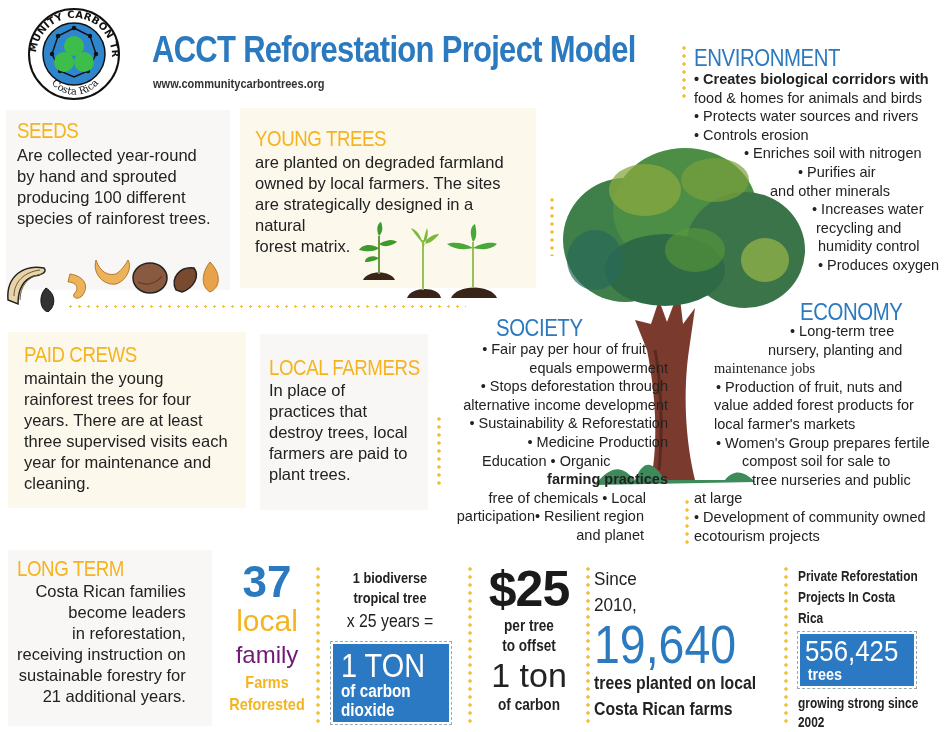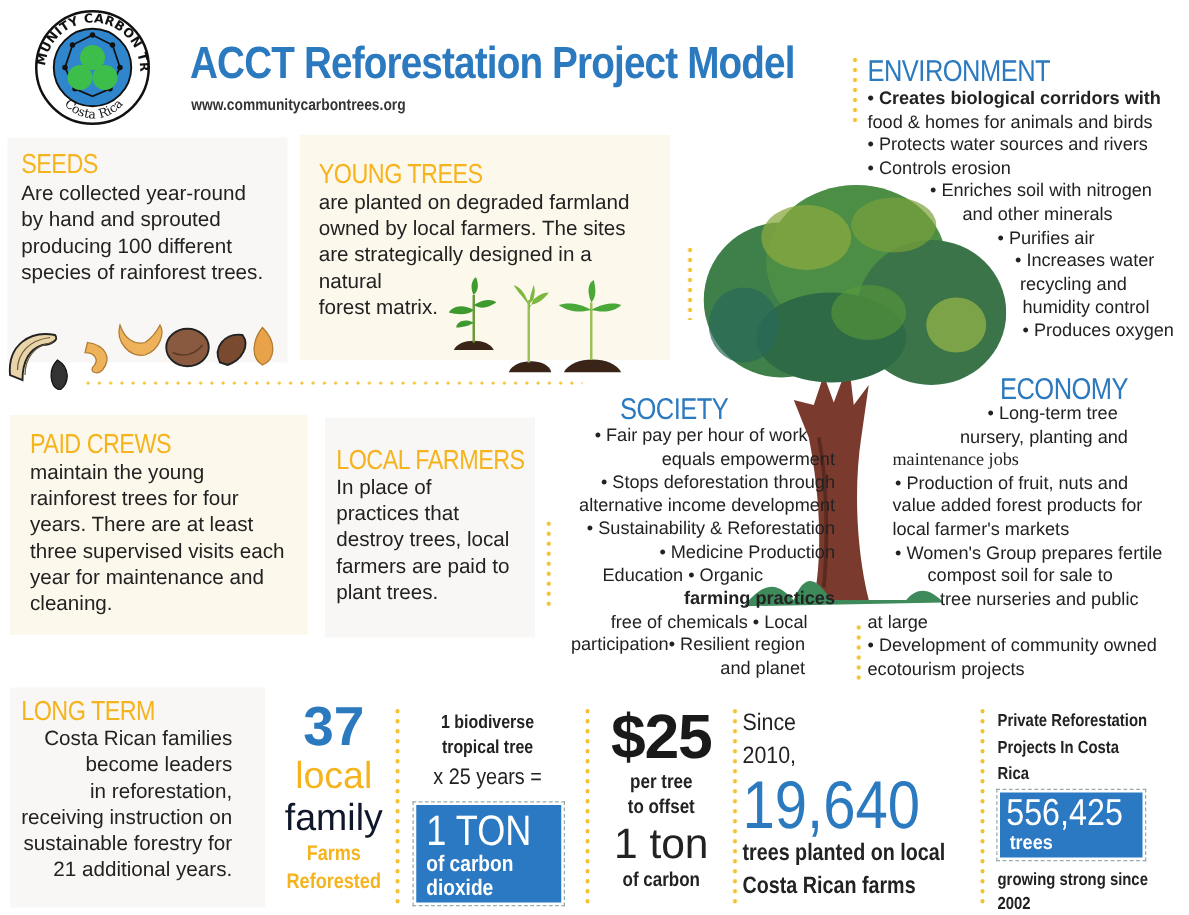--- a/index.html
+++ b/index.html
@@ -149,31 +149,31 @@
   </svg>
 </div>
 
 <div class="abs blue-h" style="left:694px; top:44px; font-size:24px; transform:scaleX(0.85); transform-origin:left top; white-space:nowrap;">ENVIRONMENT</div>
 <div class="abs bullets" style="left:694px; top:70px; width:252px;">
   <div style="padding-left:0px;font-weight:bold;">• Creates biological corridors with</div>
   <div>food &amp; homes for animals and birds</div>
   <div>• Protects water sources and rivers</div>
   <div>• Controls erosion</div>
   <div style="padding-left:50px;">• Enriches soil with nitrogen</div>
+  <div style="padding-left:104px;">• Purifies air</div>
   <div style="padding-left:76px;">and other minerals</div>
-  <div style="padding-left:104px;">• Purifies air</div>
   <div style="padding-left:118px;">• Increases water</div>
   <div style="padding-left:122px;">recycling and</div>
   <div style="padding-left:124px;">humidity control</div>
   <div style="padding-left:124px;">• Produces oxygen</div>
 </div>
 
 <div class="abs blue-h" style="left:496px; top:314px; font-size:24px; transform:scaleX(0.85); transform-origin:left top; white-space:nowrap;">SOCIETY</div>
 <div class="abs bullets" style="left:446px; top:340px; width:222px; text-align:right;">
-  <div style="padding-right:22px;">• Fair pay per hour of work</div>
+  <div style="padding-right:22px;">• Fair pay per hour of fruit</div>
   <div>equals empowerment</div>
   <div>• Stops deforestation through</div>
   <div>alternative income development</div>
   <div>• Sustainability  &amp; Reforestation</div>
   <div>• Medicine Production</div>
   <div style="text-align:left; padding-left:36px;">Education • Organic</div>
   <div style="text-align:right; padding-left:40px;font-weight:bold;">farming practices</div>
   <div style="padding-right:22px;">free of chemicals  • Local</div>
   <div style="padding-right:24px;">participation• Resilient region</div>
   <div style="padding-right:24px;">and planet</div>
@@ -191,21 +191,21 @@
   <div style="padding-left:48px;">compost soil for sale to</div>
   <div style="padding-left:58px;">tree nurseries and public</div>
   <div>at large</div>
   <div>• Development of community owned</div>
   <div>ecotourism projects</div>
 </div>
 
 <div class="abs" style="left:222px; top:560px; width:90px; text-align:center;">
   <div style="color:#2B79BE; font-size:44px; font-weight:bold; line-height:44px;">37</div>
   <div style="color:#F5B41E; font-size:30px; line-height:34px;">local</div>
-  <div style="color:#0f172a; font-size:30px; line-height:34px;">family</div>
+  <div style="color:#701a75; font-size:24px; line-height:34px;">family</div>
   <div style="color:#F5B41E; font-size:17px; font-weight:bold; line-height:22px; transform:scaleX(0.85);">Farms</div>
   <div style="color:#F5B41E; font-size:17px; font-weight:bold; line-height:22px; transform:scaleX(0.85);">Reforested</div>
 </div>
 <div class="dots-v" style="left:316px; top:565px; height:162px;"></div>
 
 <div class="abs" style="left:325px; top:568px; width:130px; text-align:center;">
   <div style="font-size:15px; font-weight:bold; line-height:20px; transform:scaleX(0.85);">1 biodiverse</div>
   <div style="font-size:15px; font-weight:bold; line-height:20px; transform:scaleX(0.85);">tropical tree</div>
   <div style="font-size:18px; line-height:26px; transform:scaleX(0.88);">x 25 years =</div>
 </div>

